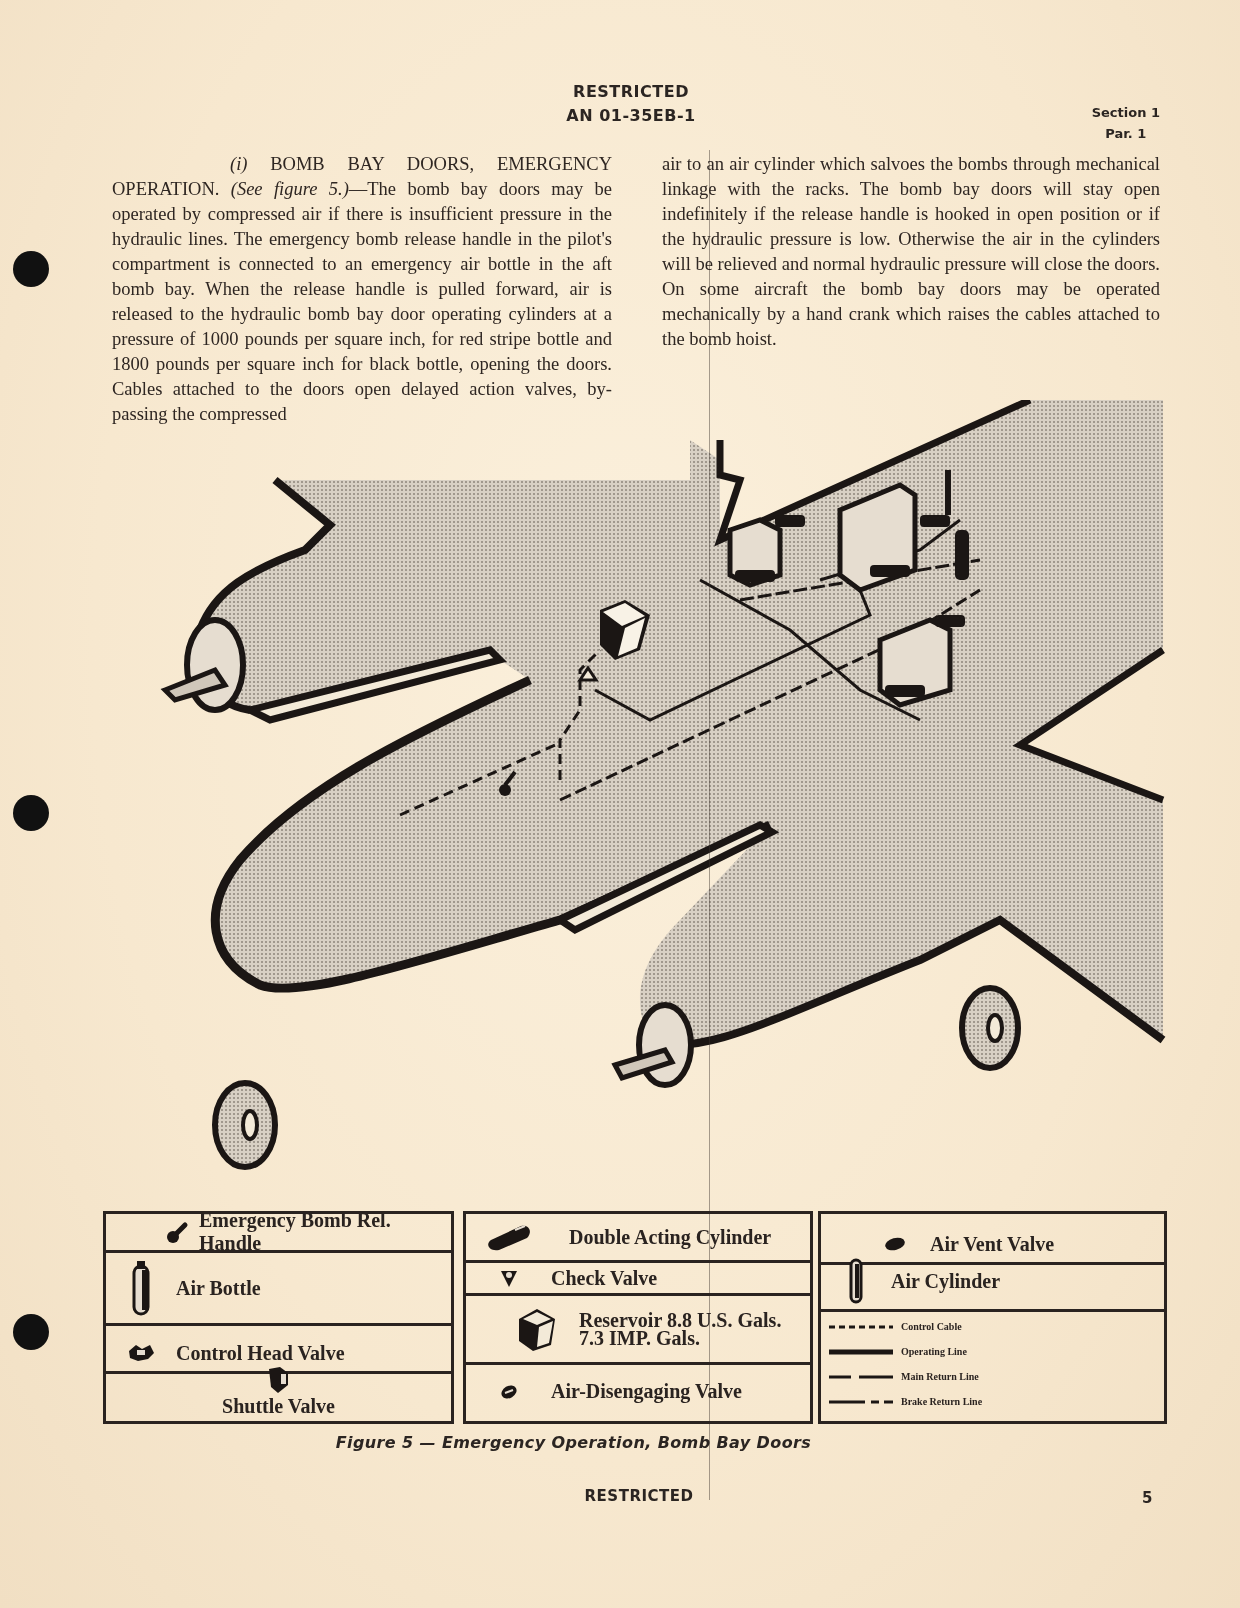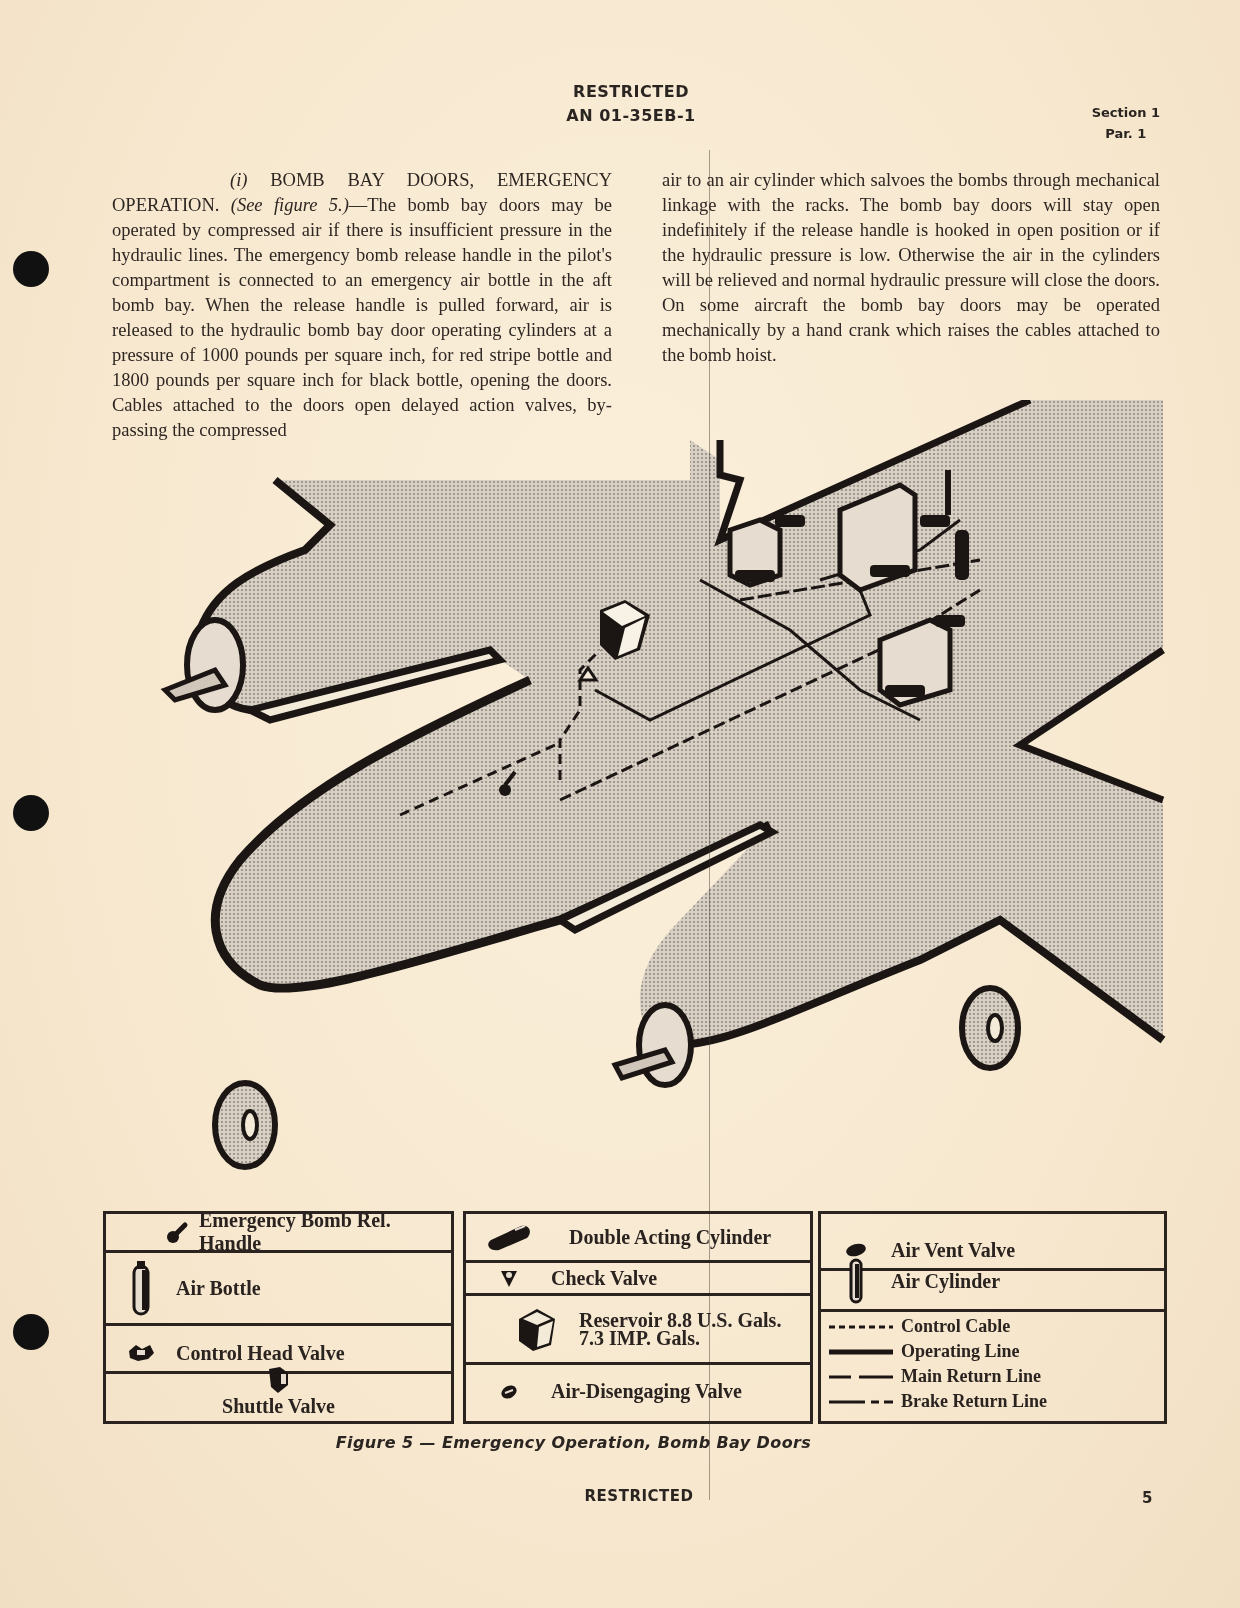--- a/index.html
+++ b/index.html
@@ -7,40 +7,40 @@
     width:1240px; height:1608px; position:relative; overflow:hidden;
     background: radial-gradient(ellipse at 50% 40%, #fbf0dc 0%, #f7e8cf 60%, #f1dfc3 100%);
     color:#2a2320;
     font-family:"Liberation Serif", serif;
   }
   .hole { position:absolute; left:13px; width:36px; height:36px; border-radius:50%; background:#111; }
   .hdr-center { position:absolute; left:566px; top:80px; width:130px; text-align:center;
     font-family:"DejaVu Sans", sans-serif; font-weight:bold; font-size:16px; line-height:24px; letter-spacing:0.5px; color:#2b2522; }
   .hdr-right { position:absolute; right:80px; top:82px; text-align:center;
     font-family:"DejaVu Sans", sans-serif; font-weight:bold; font-size:13px; line-height:21px; color:#2b2522;margin-top:20px; }
-  .col { position:absolute; font-size:18.5px; line-height:25px; text-align:justify; color:#2e2622;margin-top:16px; }
+  .col { position:absolute; font-size:18.5px; line-height:25px; text-align:justify; color:#2e2622; }
   .col-left { left:112px; top:152px; width:500px; }
   .col-right { left:662px; top:152px; width:498px; }
   .indent { padding-left:60px; }
   .it { font-style:italic; }
   .fold { position:absolute; left:709px; top:150px; width:1px; height:1350px; background:rgba(60,50,45,0.45); }
 
   .figure { position:absolute; left:0; top:400px; width:1240px; height:790px; }
 
   .legend { position:absolute; top:1211px; height:207px; border:3px solid #2a2320; border-left-width:3px; }
   .lg1 { left:103px; width:345px; }
   .lg2 { left:463px; width:344px; }
   .lg3 { left:818px; width:343px; }
   .lrow { position:absolute; left:0; right:0; border-bottom:3px solid #2a2320; display:flex; align-items:center;
     font-weight:bold; font-size:20px; color:#2a2320; }
   .lrow:last-child { border-bottom:none; }
   .lrow .ic { width:70px; display:flex; justify-content:center; align-items:center; }
   .lrow .tx { flex:1; }
   .lines-block { position:absolute; left:0; right:0; }
-  .lineitem { display:flex; align-items:center; height:25px; font-weight:bold; font-size:18px; }
+  .lineitem { display:flex; align-items:center; height:25px; font-weight:bold; font-size:10px; }
   .lineitem .sw { width:72px; display:flex; justify-content:flex-end; padding-right:8px; }
 
   .caption { position:absolute; top:1433px; left:0; width:1147px; text-align:center;
     font-family:"DejaVu Sans", sans-serif; font-weight:bold; font-style:italic; font-size:16px; color:#2b2522; letter-spacing:0.4px; }
   .footer { position:absolute; top:1487px; left:574px; width:130px; text-align:center;
     font-family:"DejaVu Sans", sans-serif; font-weight:bold; font-size:15px; color:#2b2522; letter-spacing:0.5px; }
   .pageno { position:absolute; top:1489px; left:1142px;
     font-family:"DejaVu Sans", sans-serif; font-weight:bold; font-size:15px; color:#2b2522; }
 </style>
 </head>
@@ -221,21 +221,21 @@
       <svg width="18" height="16">
           <ellipse cx="9" cy="8" rx="8" ry="6" transform="rotate(-30 9 8)" fill="#1b1614"></ellipse>
           <path d="M5,9 L13,6" stroke="#e6ddd0" stroke-width="2"></path>
         </svg>
     </span>
     <span class="tx">Air-Disengaging Valve</span>
   </div>
 </div>
 
 <div class="legend lg3">
-  <div class="lrow" style="top:18px;height:36px;">
+  <div class="lrow" style="top:12px;height:36px;padding-left:39px;">
     <span class="ic" style="width:70px;">
       <svg width="22" height="16">
           <ellipse cx="11" cy="8" rx="10" ry="6" transform="rotate(-15 11 8)" fill="#1b1614"></ellipse>
         </svg>
     </span>
     <span class="tx">Air Vent Valve</span>
   </div>
   <div class="lrow" style="top:39px;height:56px;">
     <span class="ic" style="width:70px;">
       <svg width="16" height="46">

